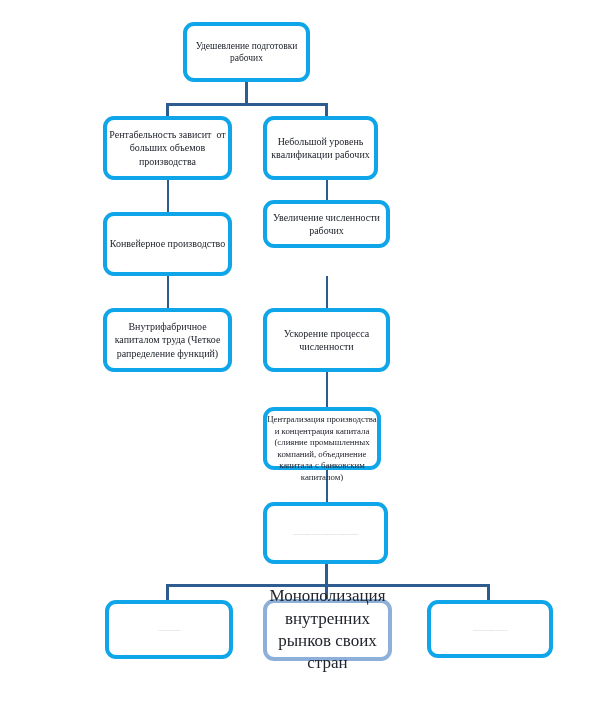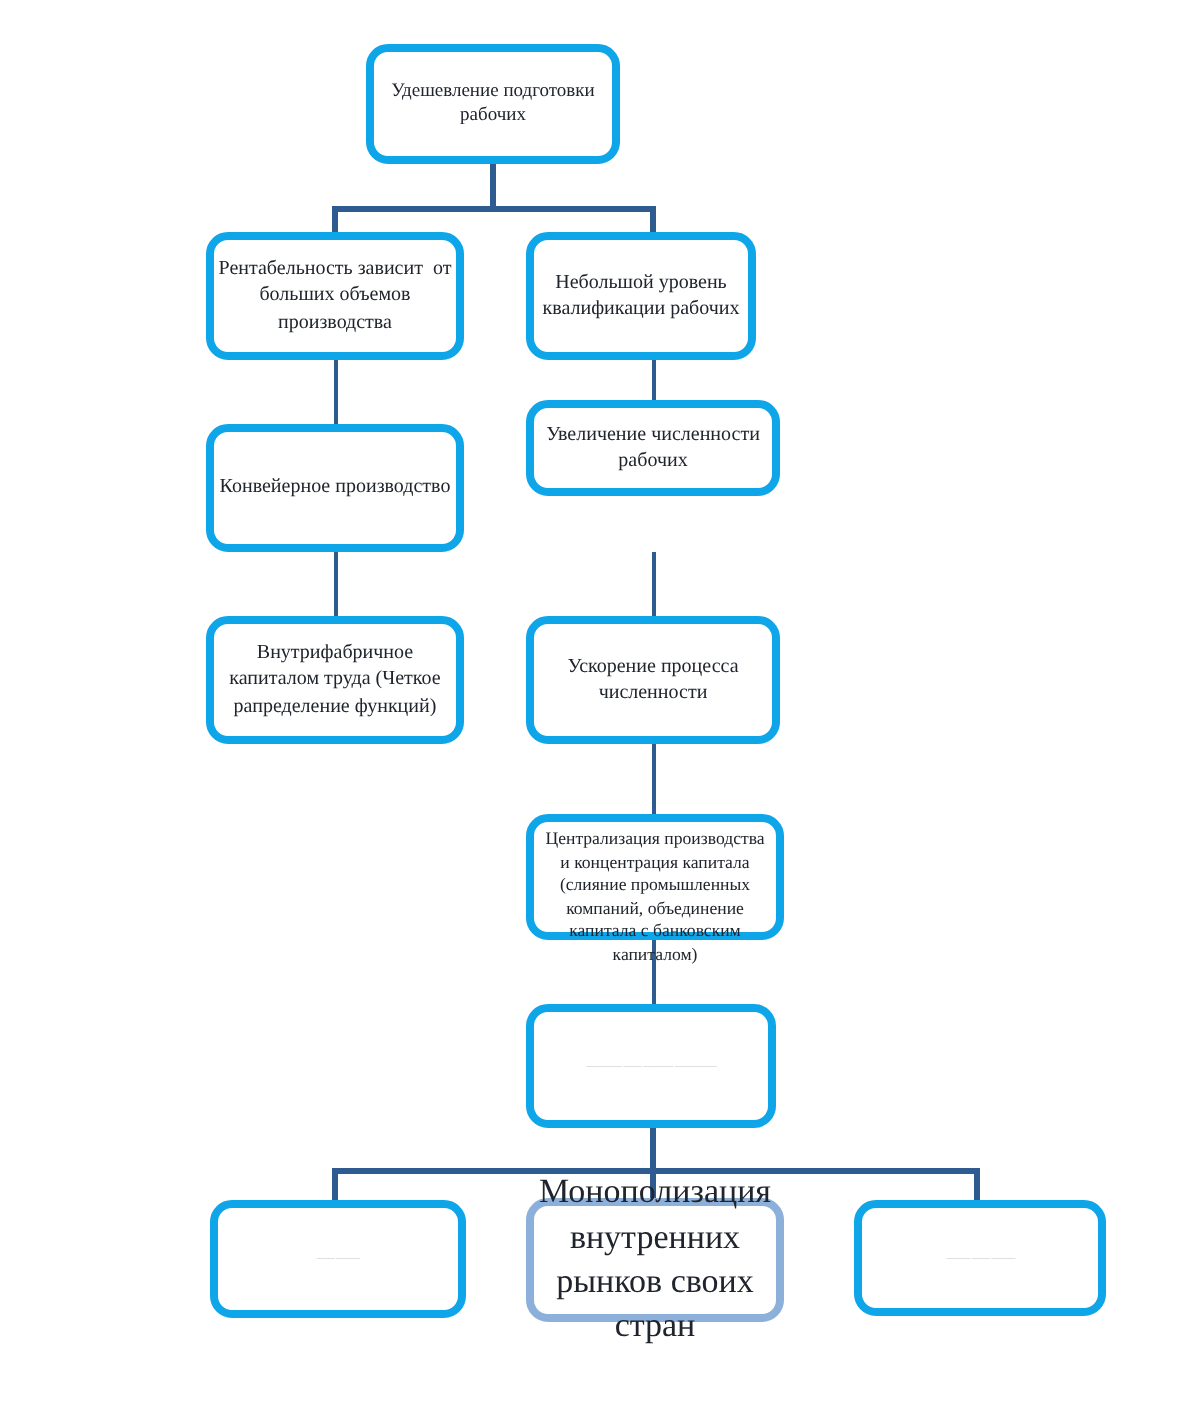--- a/index.html
+++ b/index.html
@@ -72,21 +72,21 @@
   <div class="node f-std" style="left:103px;top:308px;width:129px;height:64px;">
     <span>Внутрифабричное
 капиталом труда (Четкое
 рапределение функций)</span>
   </div>
   <div class="node f-std" style="left:263px;top:308px;width:127px;height:64px;">
     <span>Ускорение процесса
 численности</span>
   </div>
 
-  <div class="node f-dense" style="left:263px;top:407px;width:129px;height:63px;">
+  <div class="node f-dense" style="left:263px;top:407px;width:118px;height:63px;">
     <span>Централизация производства
 и концентрация капитала
 (слияние промышленных
 компаний, объединение
 капитала с банковским
 капиталом)</span>
   </div>
 
   <div class="node tiny" style="left:263px;top:502px;width:125px;height:62px;">
     <span>—————— ——— ————— ———————</span>

